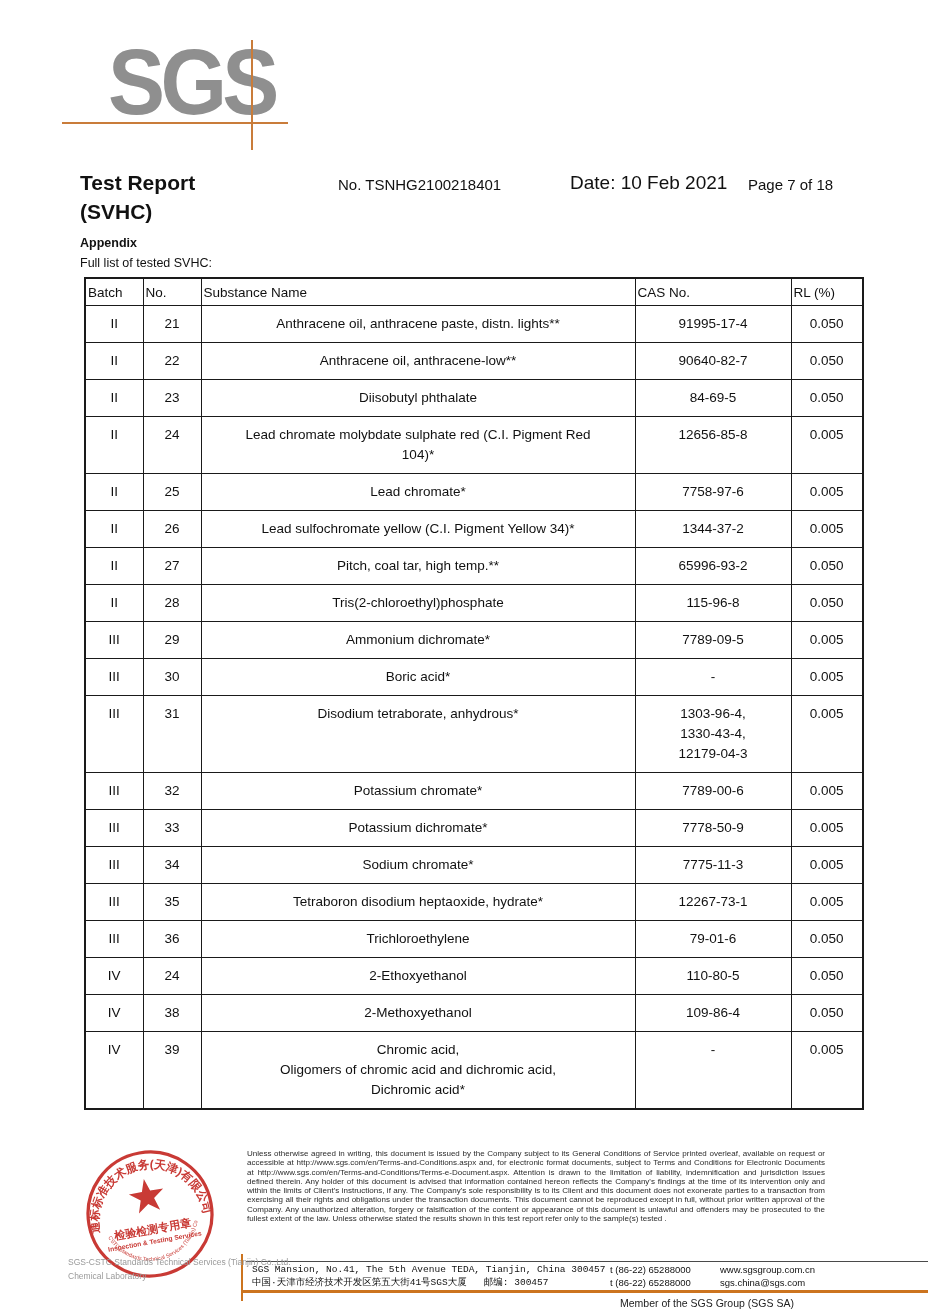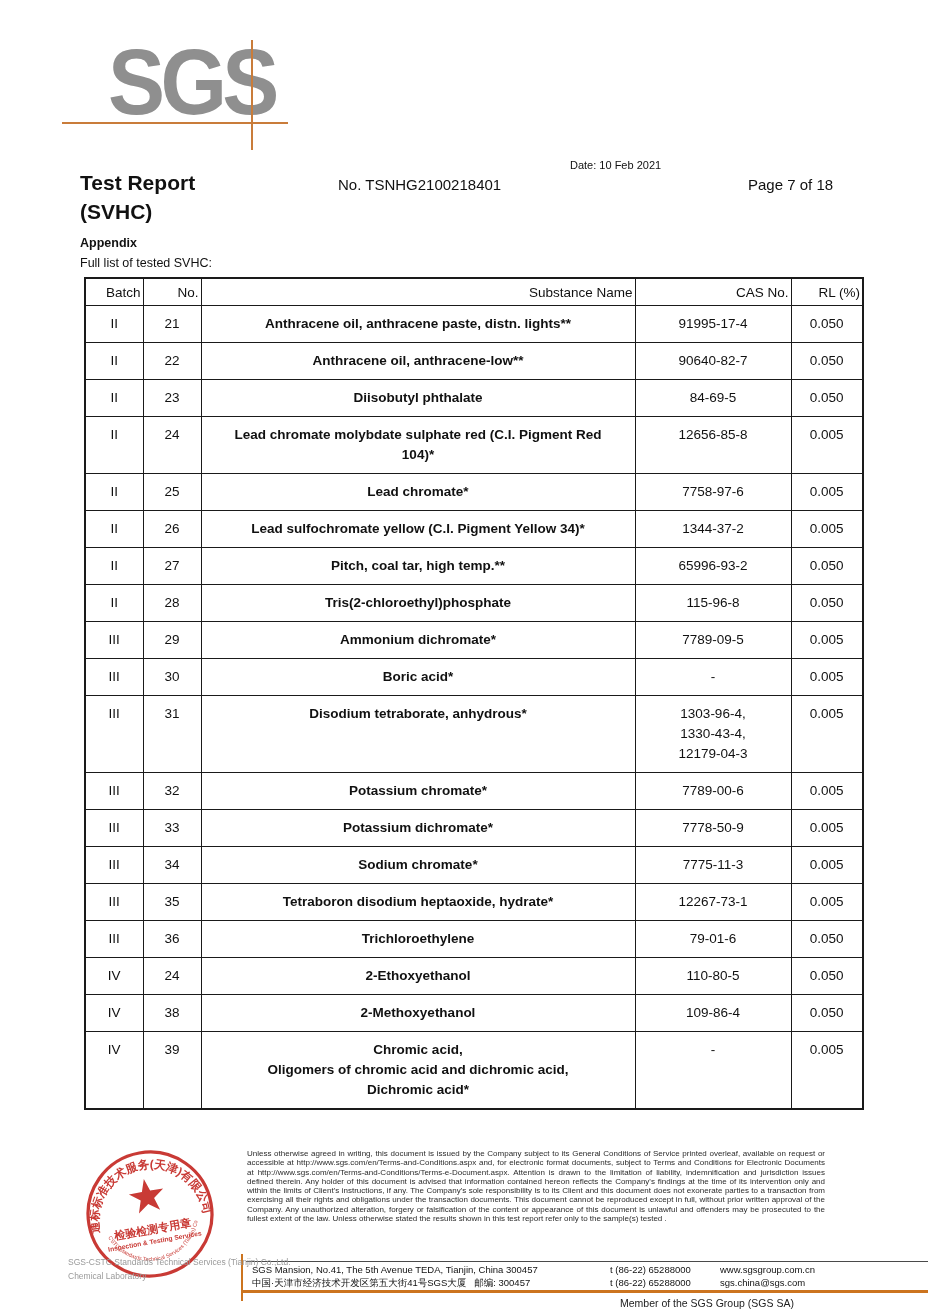--- a/index.html
+++ b/index.html
@@ -14,39 +14,39 @@
     font-size:92px; line-height:92px; font-weight:bold; color:#8f8f8f;
     letter-spacing:-5px; transform:scaleX(0.93); transform-origin:left top;
   }
   .reg-line { position:absolute; background:#c97c3a; }
   .reg-h { left:62px; top:122px; width:226px; height:2px; }
   .reg-v { left:251px; top:40px; width:2px; height:110px; }
 
   .title-1 { position:absolute; left:80px; top:171px; font-size:21px; font-weight:bold; }
   .title-2 { position:absolute; left:80px; top:200px; font-size:21px; font-weight:bold; }
   .report-no { position:absolute; left:338px; top:176px; font-size:15px; }
-  .report-date { position:absolute; left:570px; top:159px; font-size:11px; }
+  .report-date { position:absolute; left:570px; top:172px; font-size:19px; }
   .report-page { position:absolute; left:748px; top:176px; font-size:15px; }
 
   .appendix  { position:absolute; left:80px; top:236px; font-size:12.5px; font-weight:bold; }
   .full-list { position:absolute; left:80px; top:256px; font-size:12.5px; font-weight:normal; }
 
   
   table.svhc {
     position:absolute; left:84px; top:277px; width:778px;
     border-collapse:collapse; table-layout:fixed;
     border:2px solid #1a1a1a; font-size:13.5px;
   }
   table.svhc th, table.svhc td { border:1px solid #1a1a1a; }
-  table.svhc th { height:24px; font-weight:normal; padding:1px 2px; text-align:right; }
+  table.svhc th { height:24px; font-weight:normal; padding:1px 2px; text-align:left; }
   table.svhc td {
     padding:8px 4px; line-height:20px; vertical-align:top;
     text-align:center; white-space:pre-line;
   }
-  td.col-substance { text-align:left; padding-left:6px;font-weight:bold; }
+  td.col-substance { text-align:left; padding-left:6px; }
 
   
   .stamp-wrap {
     position:absolute; left:84px; top:1148px; width:132px; height:132px;
     transform:rotate(-10deg);
   }
   .gray-co {
     position:absolute; left:68px; color:#9a9a9a; font-size:8.5px; line-height:13px;
     z-index:5; white-space:nowrap;
   }
@@ -60,21 +60,21 @@
   .attention {
     position:absolute; left:247px; top:1240px; width:582px;
     font-size:8px; line-height:9.5px; font-weight:bold; color:#e87722;
   }
   .thin-line   { position:absolute; left:246px; top:1261px; width:682px; height:1px; background:#4a4a4a; }
   .orange-h    { position:absolute; left:241px; top:1290px; width:687px; height:2.5px; background:#cc741f; }
   .orange-v    { position:absolute; left:241px; top:1254px; width:2px;  height:47px;  background:#cc741f; }
 
   .contact { position:absolute; left:252px; top:1263px; width:672px; font-size:9.5px; }
   .contact-row { display:flex; line-height:13px; }
-  .c-addr  { width:358px; }
+  .c-addr  { width:358px;font-family:Liberation Mono, monospace; }
   .c-phone { width:110px; }
   .c-net   { flex:1; }
   .member {
     position:absolute; left:620px; top:1297px; width:220px;
     font-size:10.5px; color:#222;
   }
   svg text { font-family:"Liberation Sans", sans-serif; }
 </style>
 </head>
 <body>

